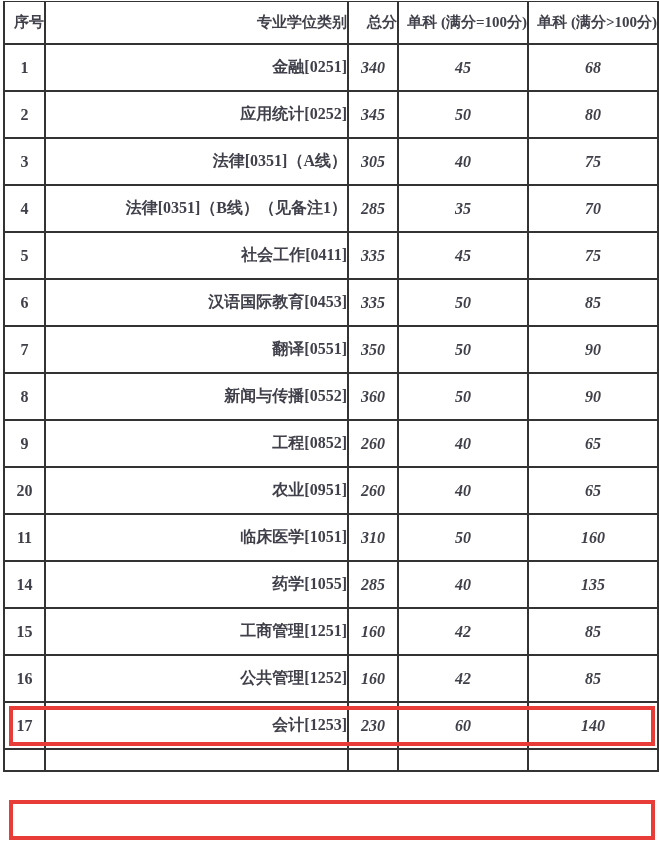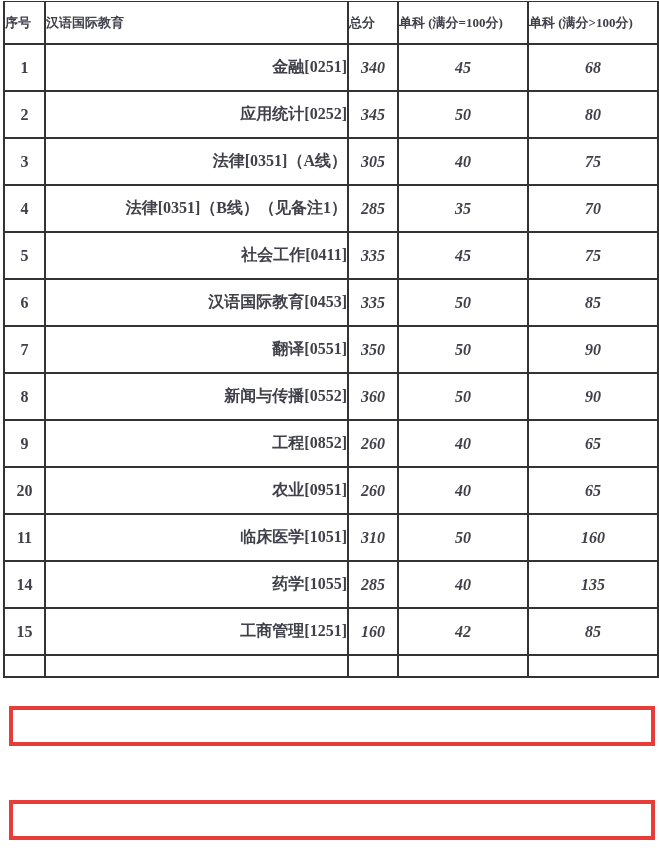--- a/index.html
+++ b/index.html
@@ -29,23 +29,23 @@
     font-weight: 700;
   }
   table.scores th, table.scores td {
     border: 2px solid var(--grid-color);
     padding: 0;
     overflow: hidden;
   }
   table.scores th {
     border-top-width: 1px;
     height: 41px;
-    font-size: 13px;
+    font-size: 15px;
     white-space: nowrap;
-    text-align: left;
+    text-align: right;
     vertical-align: middle;
   }
   table.scores td {
     height: 45px;
     font-size: 16px;
     vertical-align: middle;
     white-space: nowrap;
   }
   td.c-no  { text-align: center; font-size: 15px; }
   td.c-cat { text-align: right; padding-left: 2px; }
@@ -69,21 +69,21 @@
     <colgroup>
       <col style="width:41px">
       <col style="width:303px">
       <col style="width:50px">
       <col style="width:130px">
       <col style="width:130px">
     </colgroup>
     <thead>
       <tr>
         <th>序号</th>
-        <th>汉语国际教育</th>
+        <th>专业学位类别</th>
         <th>总分</th>
         <th>单科 (满分=100分)</th>
         <th>单科 (满分&gt;100分)</th>
       </tr>
     </thead>
     <tbody>
         <tr>
     <td class="c-no">1</td>
     <td class="c-cat">金融[0251]</td>
     <td class="c-num">340</td>
@@ -166,20 +166,34 @@
     <td class="c-num">285</td>
     <td class="c-num">40</td>
     <td class="c-num">135</td>
   </tr>
         <tr>
     <td class="c-no">15</td>
     <td class="c-cat">工商管理[1251]</td>
     <td class="c-num">160</td>
     <td class="c-num">42</td>
     <td class="c-num">85</td>
+  </tr>
+        <tr>
+    <td class="c-no">16</td>
+    <td class="c-cat">公共管理[1252]</td>
+    <td class="c-num">160</td>
+    <td class="c-num">42</td>
+    <td class="c-num">85</td>
+  </tr>
+        <tr>
+    <td class="c-no">17</td>
+    <td class="c-cat">会计[1253]</td>
+    <td class="c-num">230</td>
+    <td class="c-num">60</td>
+    <td class="c-num">140</td>
   </tr>
         <tr class="stub">
           <td></td>
           <td></td>
           <td></td>
           <td></td>
           <td></td>
         </tr>
       </tbody>
   </table>

